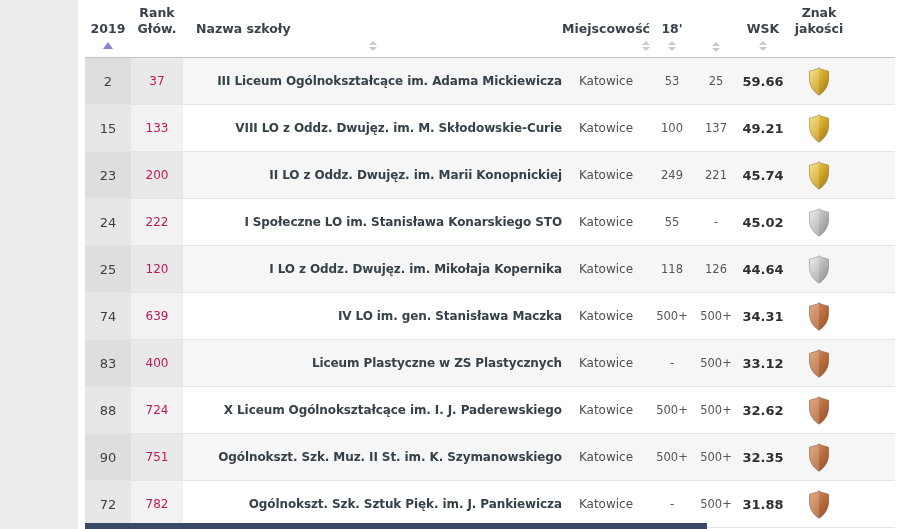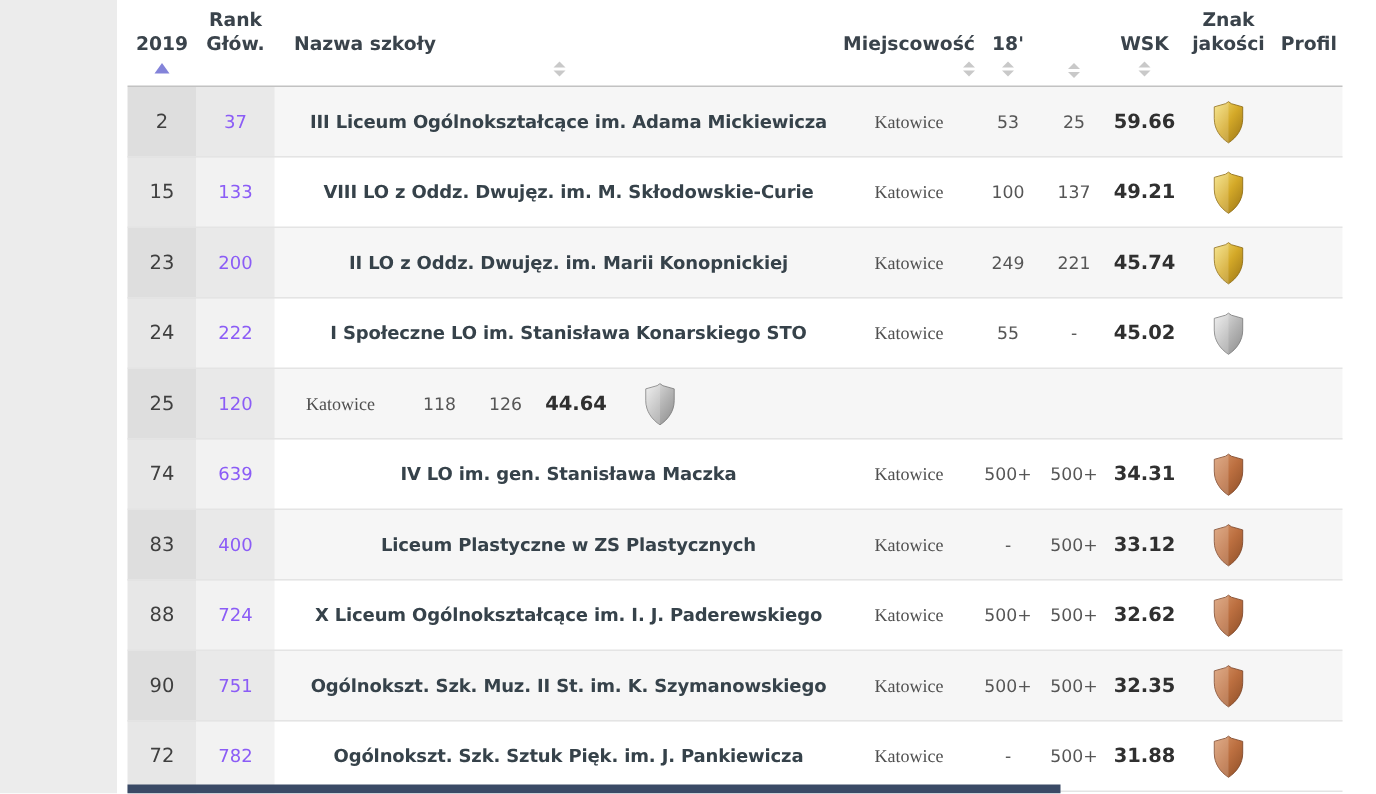--- a/index.html
+++ b/index.html
@@ -32,23 +32,23 @@
   .c2{width:379px;}
   .c3{width:88px;align-items:flex-end;}
   .c4{width:44px;}
   .c5{width:44px;gap:48px;}
   .c6{width:50px;}
   .c7{width:62px;}
   .c8{width:45px;}
 
   .td{text-align:center;box-sizing:border-box;}
   .td.c0{font-size:13px;color:#3f3f3f;}
-  .td.c1{font-size:12px;color:#8b5cf6;text-align:center;}
-  .td.c2{text-align:center;padding-left:13px;font-weight:bold;font-size:12px;color:#36424a;white-space:nowrap;letter-spacing:-0.1px;cursor:pointer;}
-  .td.c3{font-size:12px;color:#4f4f4f;font-family:Liberation Serif, serif;}
+  .td.c1{font-size:12px;color:#be185d;text-align:center;}
+  .td.c2{text-align:right;padding-left:13px;font-weight:bold;font-size:12px;color:#36424a;white-space:nowrap;letter-spacing:-0.1px;cursor:pointer;}
+  .td.c3{font-size:12px;color:#4f4f4f;}
   .td.c4,.td.c5{font-size:11.5px;color:#565656;}
   .td.c6{font-weight:bold;font-size:13px;color:#303030;}
   .td.c7{display:flex;align-items:center;justify-content:center;height:100%;}
 
   .th.c2{align-items:stretch;}
   .th.c2 .lbl{align-self:flex-start;padding-left:13px;}
   .th.c2 .sort{align-self:center;}
 
   .shield{width:24px;height:29px;display:block;}
   .sh-main{stroke-width:0.6;}
@@ -133,24 +133,20 @@
       <span class="sort">
           <i class="au"></i>
           <i class="ad"></i>
         </span>
     </div>
     <div class="th c7">
       <span class="lbl">Znak</span>
       <span class="lbl">jakości</span>
       <span class="sort"></span>
     </div>
-    <div class="th c8">
-      <span class="lbl">Profil</span>
-      <span class="sort"></span>
-    </div>
   </div>
 
   <div class="tbody">
 
     <div class="tr striped">
       <div class="td c0">2</div>
       <div class="td c1">37</div>
       <div class="td c2">III Liceum Ogólnokształcące im. Adama Mickiewicza</div>
       <div class="td c3">Katowice</div>
       <div class="td c4">53</div>
@@ -212,20 +208,21 @@
             <path class="sh-main" d="M12 0.8 L14 2.2 L21.8 4.4 L21.8 12.5 C21.8 19.8 17.6 25.5 12 29.2 C6.4 25.5 2.2 19.8 2.2 12.5 L2.2 4.4 L10 2.2 Z"></path>
             <path class="sh-shine" d="M12 0.8 L12 29.2 C6.4 25.5 2.2 19.8 2.2 12.5 L2.2 4.4 L10 2.2 Z"></path>
           </svg>
       </div>
       <div class="td c8"></div>
     </div>
 
     <div class="tr striped">
       <div class="td c0">25</div>
       <div class="td c1">120</div>
+      <div class="td c2">I LO z Oddz. Dwujęz. im. Mikołaja Kopernika</div>
       <div class="td c3">Katowice</div>
       <div class="td c4">118</div>
       <div class="td c5">126</div>
       <div class="td c6">44.64</div>
       <div class="td c7" data-medal="silver">
         <svg class="shield" viewBox="0 0 24 30">
             <path class="sh-main" d="M12 0.8 L14 2.2 L21.8 4.4 L21.8 12.5 C21.8 19.8 17.6 25.5 12 29.2 C6.4 25.5 2.2 19.8 2.2 12.5 L2.2 4.4 L10 2.2 Z"></path>
             <path class="sh-shine" d="M12 0.8 L12 29.2 C6.4 25.5 2.2 19.8 2.2 12.5 L2.2 4.4 L10 2.2 Z"></path>
           </svg>
       </div>

